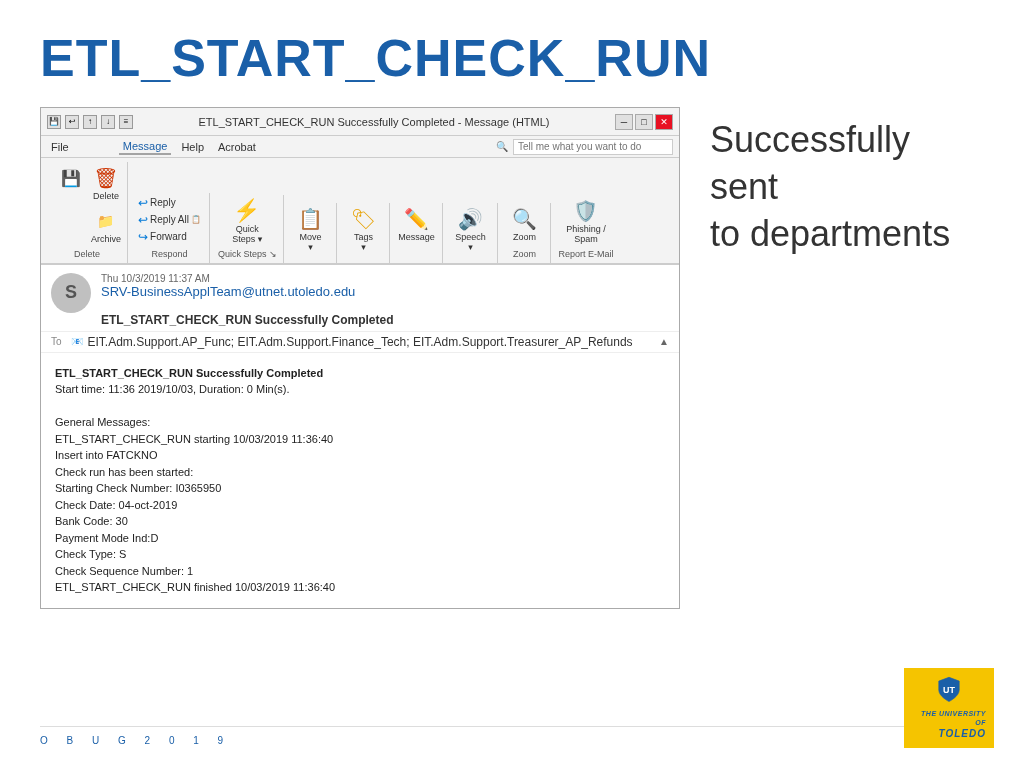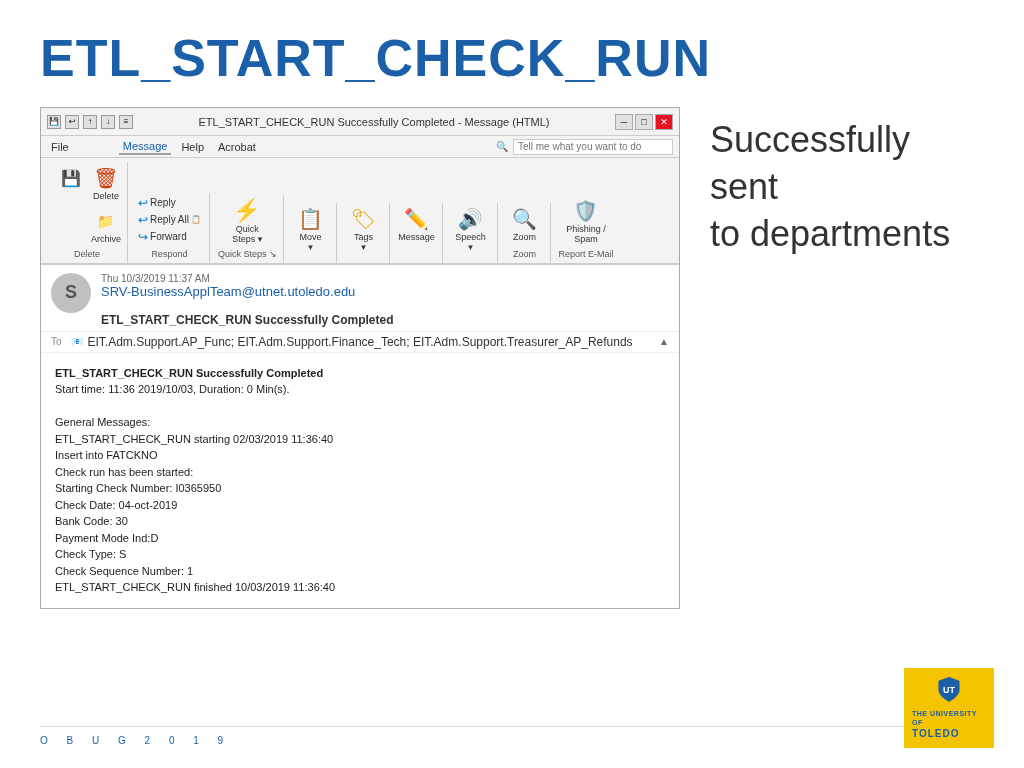--- a/index.html
+++ b/index.html
@@ -331,25 +331,26 @@
       align-items: center;
       justify-content: center;
       padding: 8px;
       position: absolute;
       bottom: 20px;
       right: 30px;
     }
     .logo-university {
       font-size: 7px;
       color: #1a5fa8;
-      text-align: left;
+      text-align: right;
       line-height: 1.3;
       margin-top: 2px;
       font-weight: 600;
       letter-spacing: 0.5px;
+      font-style: italic;
     }
     .logo-shield {
       width: 36px;
       height: 40px;
       margin-bottom: 4px;
     }
     
     
     .icon-save { color: #0078d7; }
     .icon-delete { color: #cc3300; }
@@ -528,21 +529,21 @@
         <span style="color:#0078d7; font-size:10px;">📧</span>
         <span style="font-size:12px; color:#333;">EIT.Adm.Support.AP_Func;  EIT.Adm.Support.Finance_Tech;  EIT.Adm.Support.Treasurer_AP_Refunds</span>
         <span class="email-to-expand">▲</span>
       </div>
 
       <div class="email-body">
         <p><strong>ETL_START_CHECK_RUN Successfully Completed</strong></p>
         <p>Start time: 11:36 2019/10/03, Duration: 0 Min(s).</p>
         <p>&nbsp;</p>
         <p>General Messages:</p>
-        <p>ETL_START_CHECK_RUN starting 02/03/2019 11:36:40</p>
+        <p>ETL_START_CHECK_RUN starting 10/03/2019 11:36:40</p>
         <p>Insert into FATCKNO</p>
         <p>Check run has been started:</p>
         <p>Starting Check Number: I0365950</p>
         <p>Check Date: 04-oct-2019</p>
         <p>Bank Code: 30</p>
         <p>Payment Mode Ind:D</p>
         <p>Check Type: S</p>
         <p>Check Sequence Number: 1</p>
         <p>ETL_START_CHECK_RUN finished 10/03/2019 11:36:40</p>
       </div>

